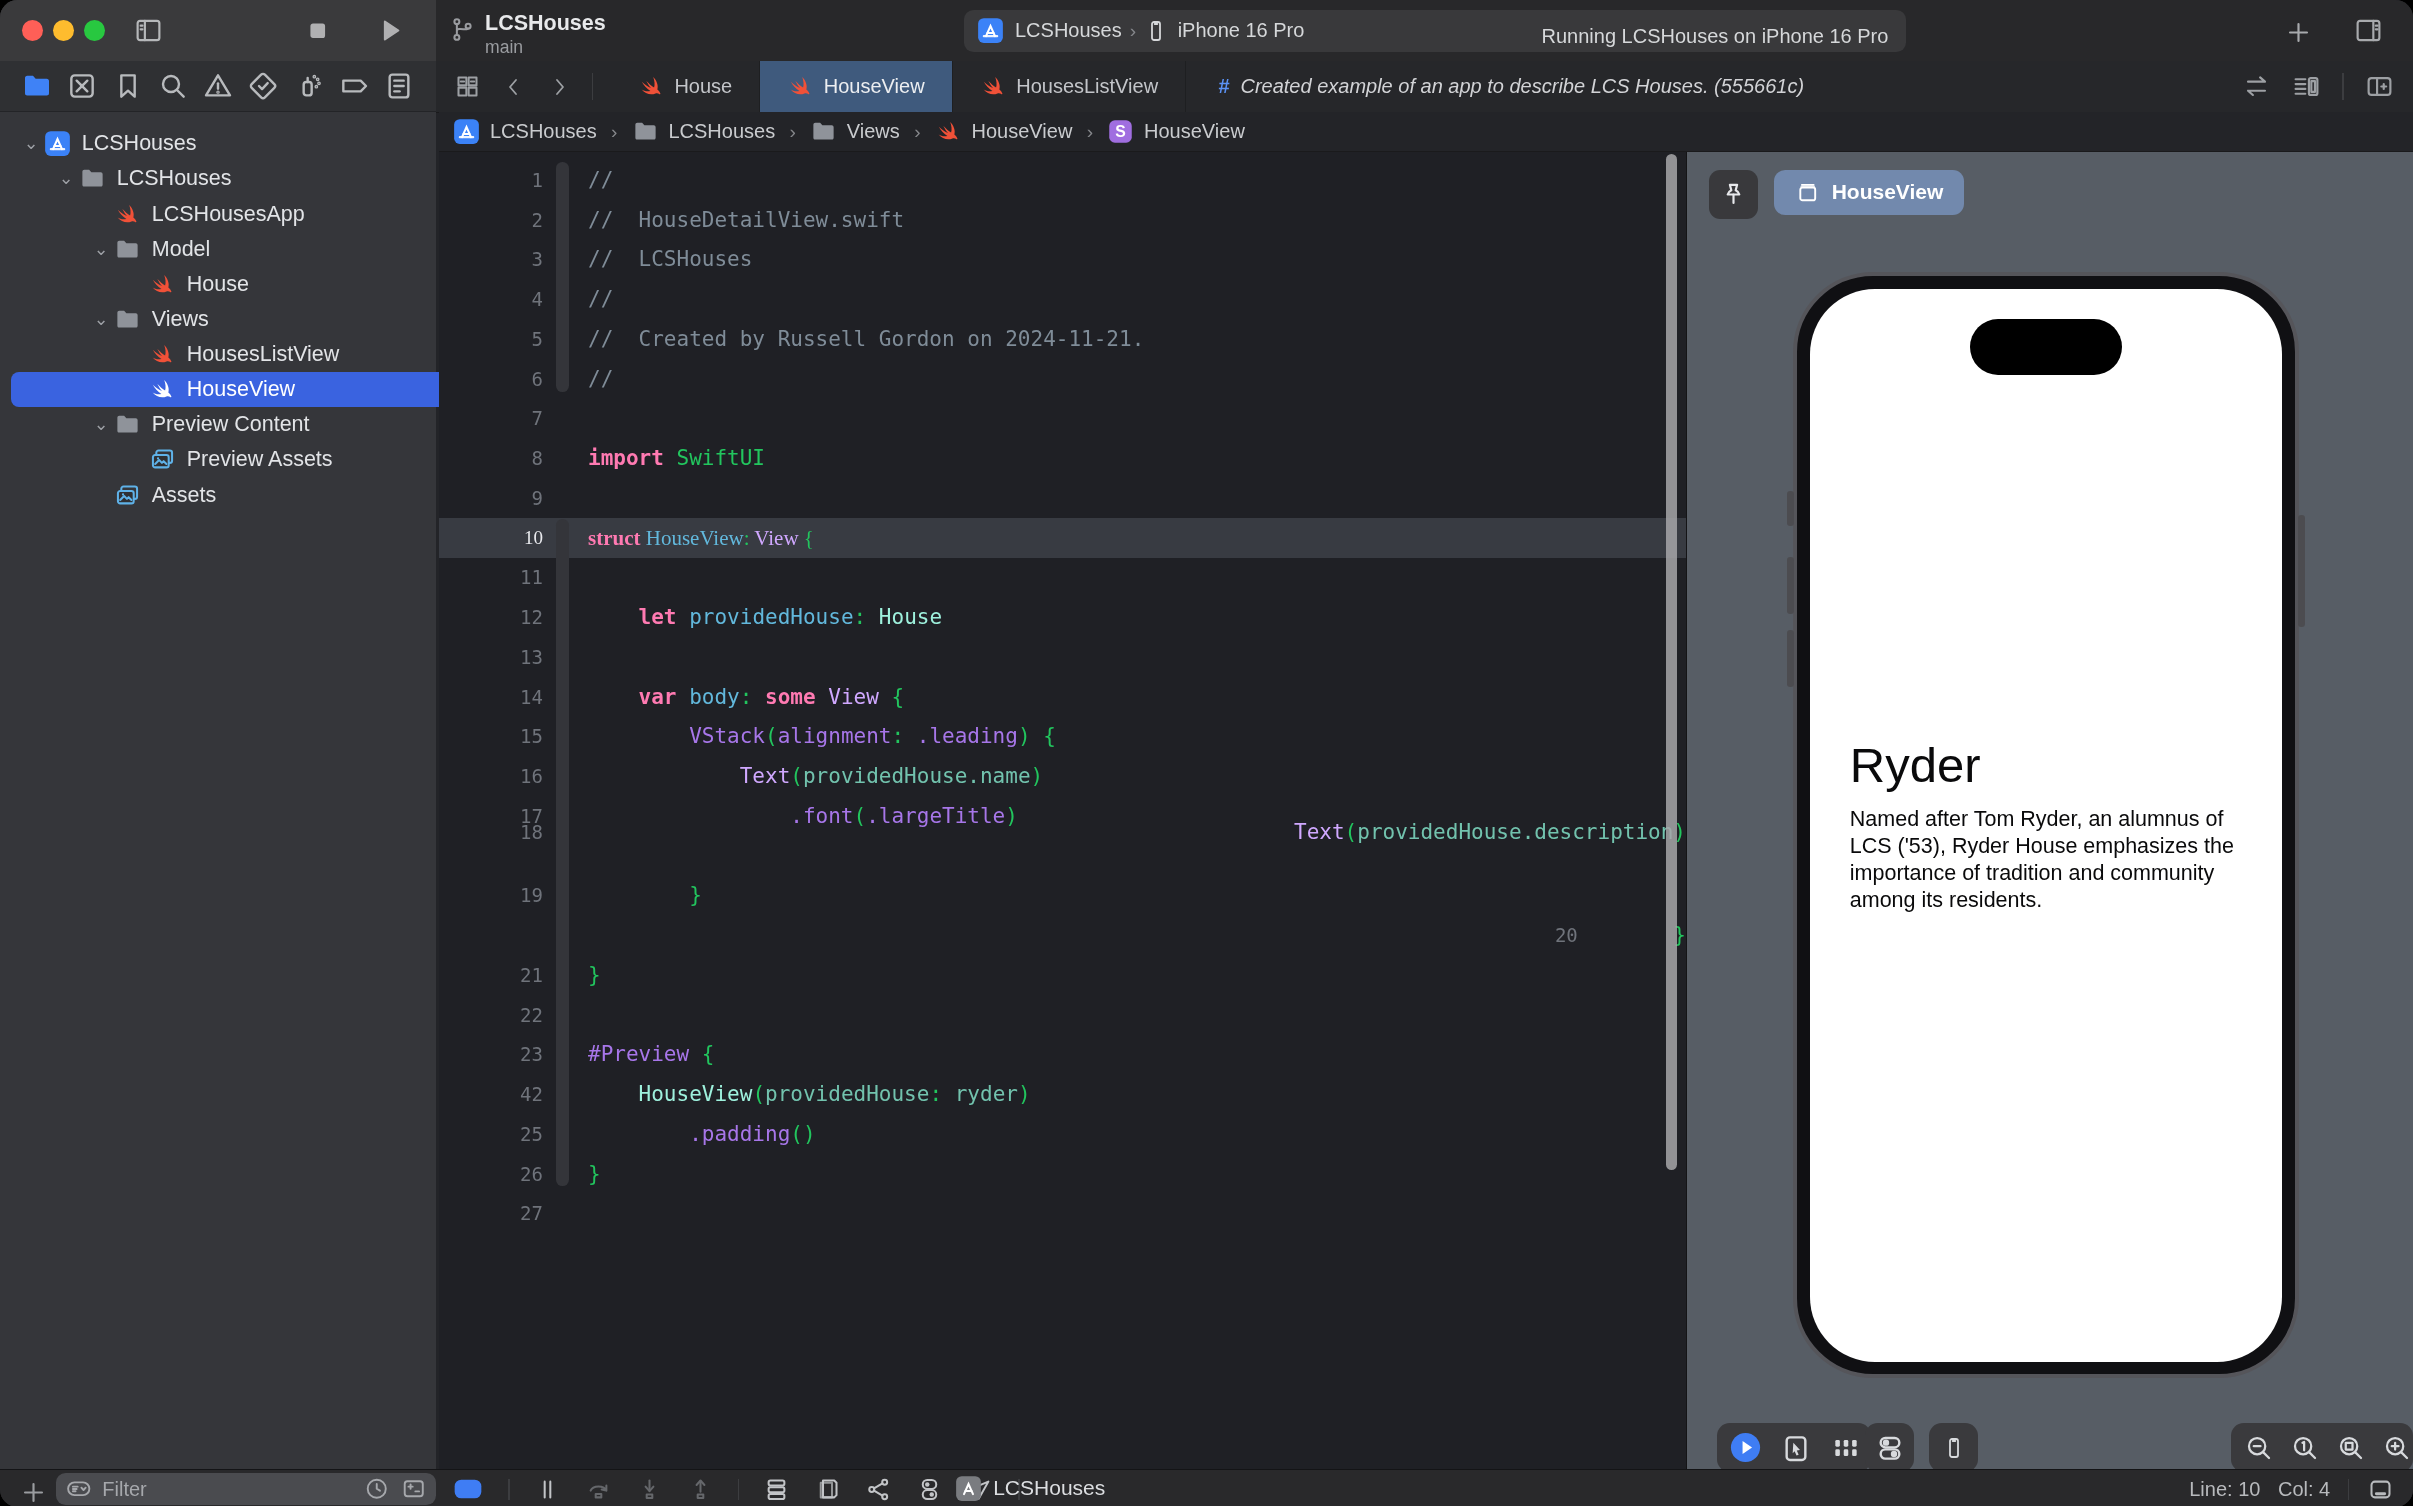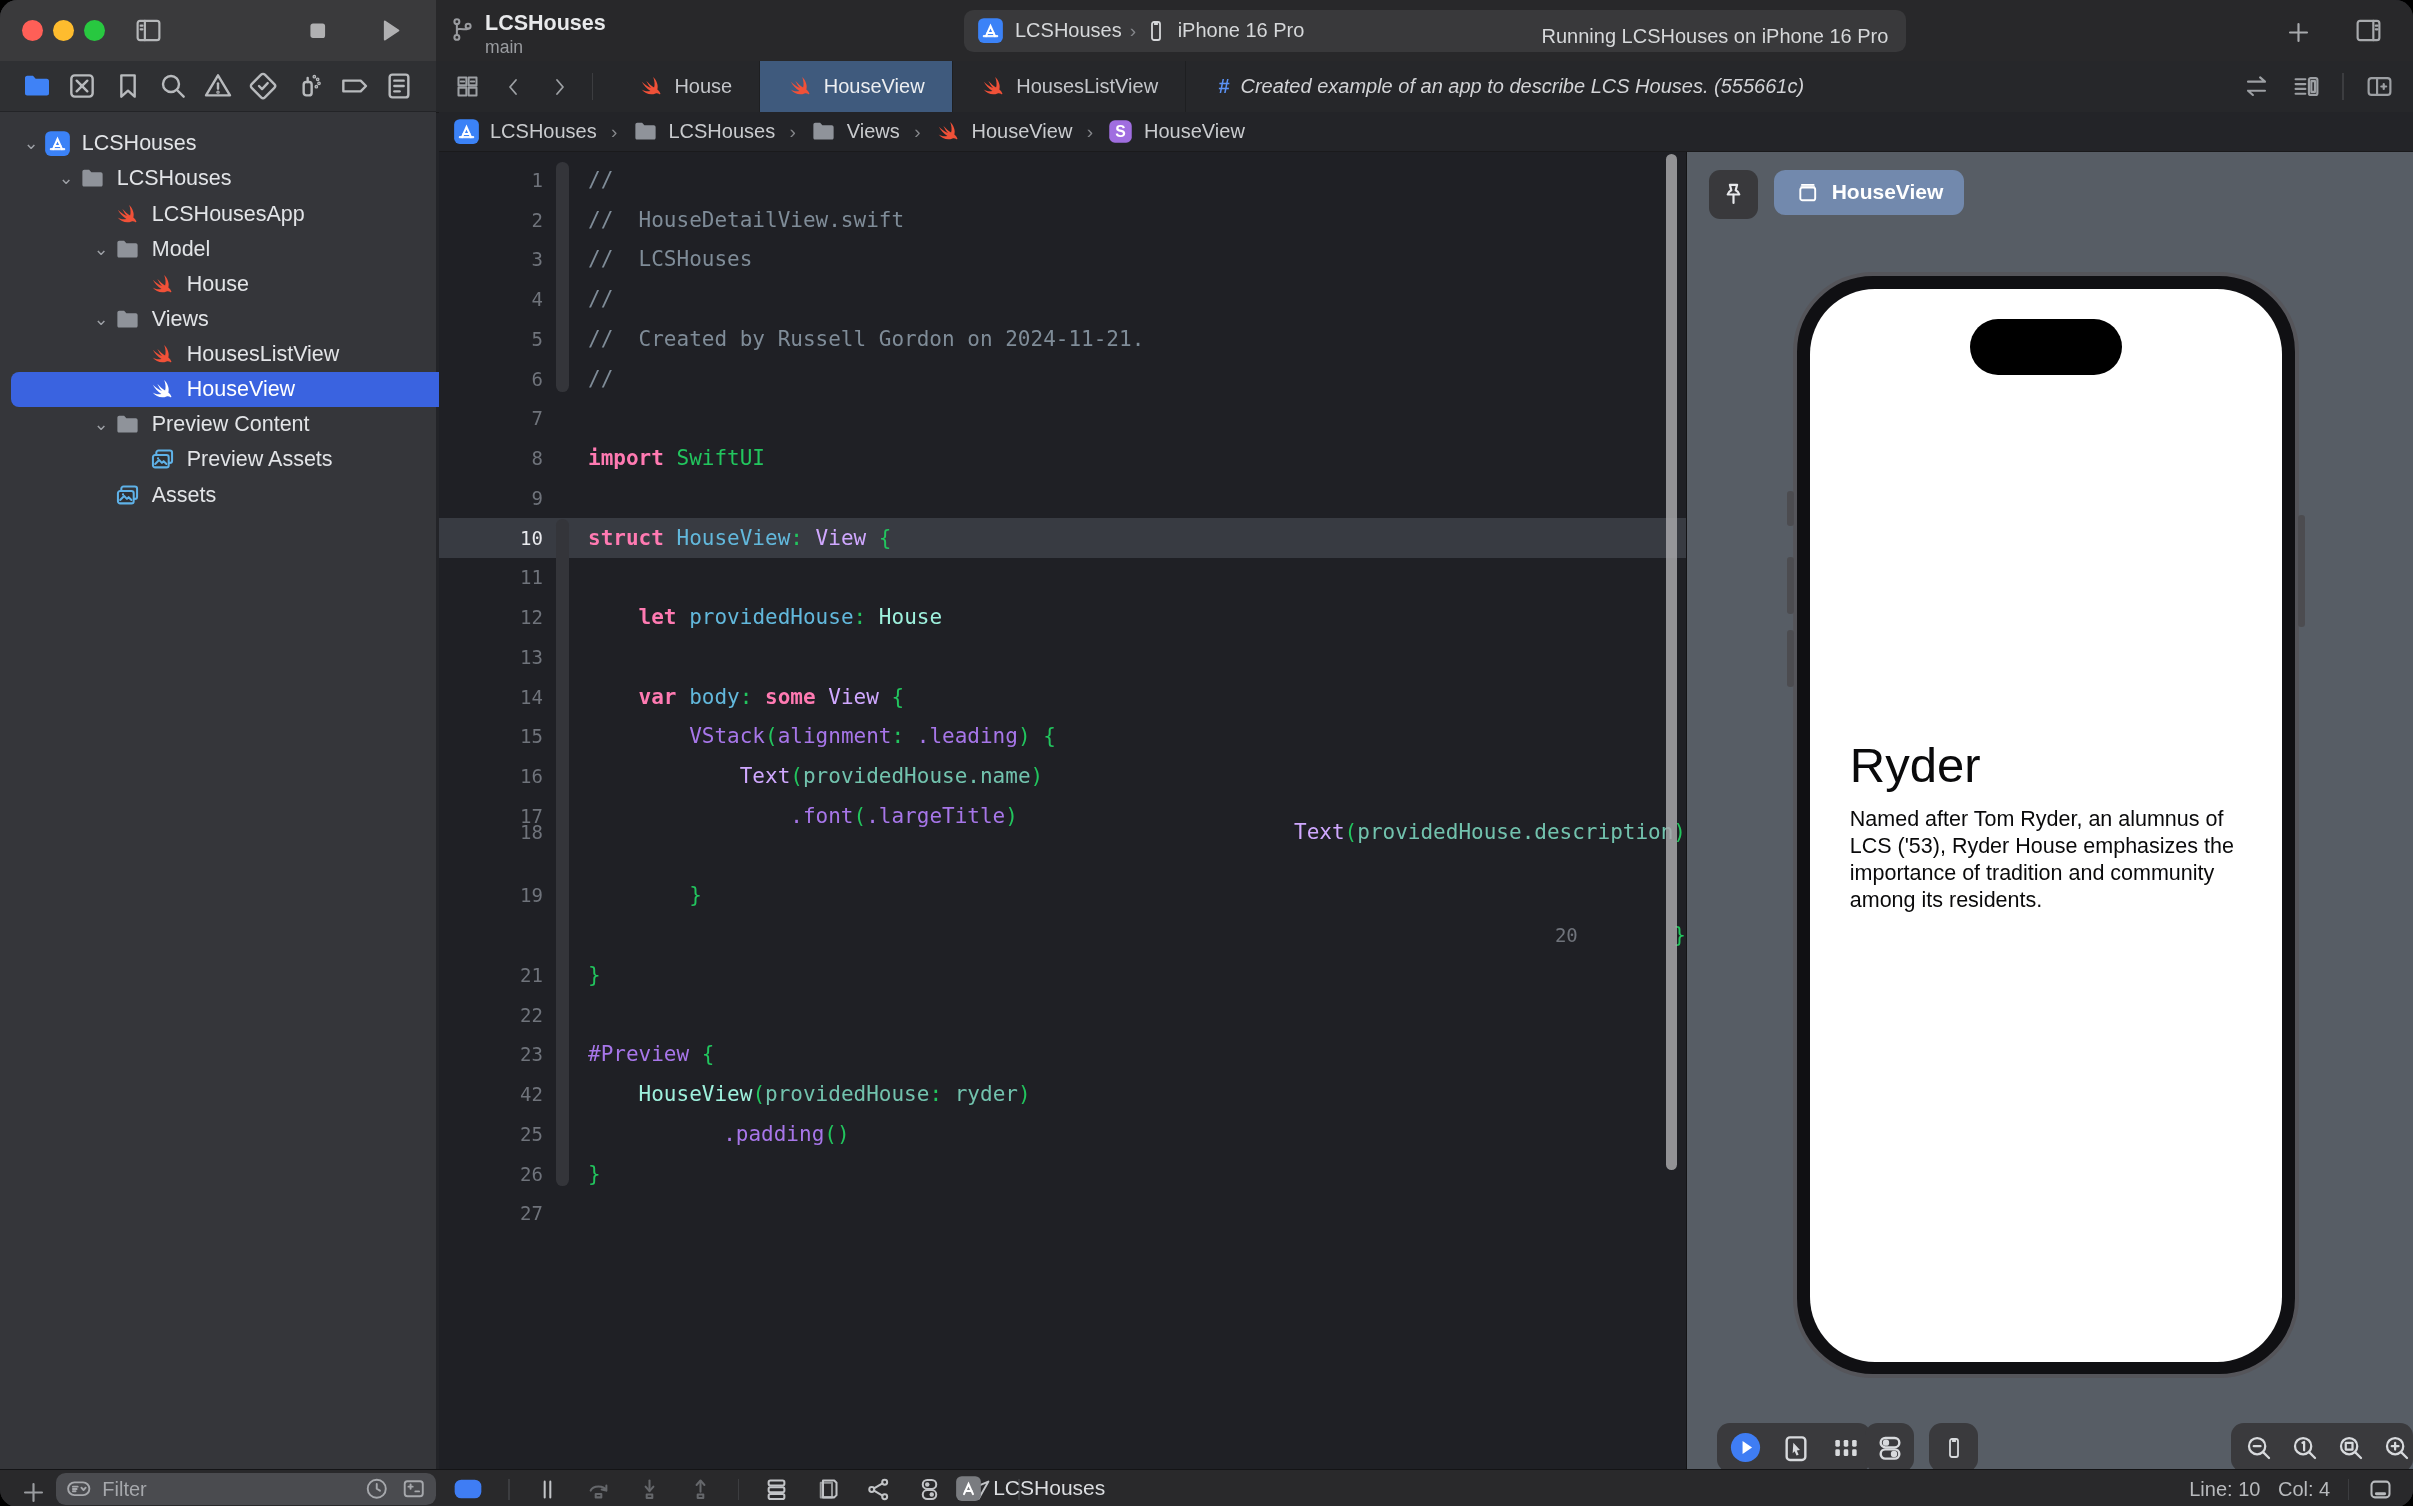--- a/index.html
+++ b/index.html
@@ -461,36 +461,36 @@
     <div id="code-lines">
         <div class="code-line" style="top: 8px;"><span class="lnum">1</span><span class="ltoks"><span class="tk-c">//</span></span></div>
         <div class="code-line" style="top: 48px;"><span class="lnum">2</span><span class="ltoks"><span class="tk-c">//  HouseDetailView.swift</span></span></div>
         <div class="code-line" style="top: 87px;"><span class="lnum">3</span><span class="ltoks"><span class="tk-c">//  LCSHouses</span></span></div>
         <div class="code-line" style="top: 127px;"><span class="lnum">4</span><span class="ltoks"><span class="tk-c">//</span></span></div>
         <div class="code-line" style="top: 167px;"><span class="lnum">5</span><span class="ltoks"><span class="tk-c">//  Created by Russell Gordon on 2024-11-21.</span></span></div>
         <div class="code-line" style="top: 207px;"><span class="lnum">6</span><span class="ltoks"><span class="tk-c">//</span></span></div>
         <div class="code-line" style="top: 246px;"><span class="lnum">7</span><span class="ltoks"></span></div>
         <div class="code-line" style="top: 286px;"><span class="lnum">8</span><span class="ltoks"><span class="tk-k">import</span><span class="tk-w"> SwiftUI</span></span></div>
         <div class="code-line" style="top: 326px;"><span class="lnum">9</span><span class="ltoks"></span></div>
-        <div class="code-line" style="top: 366px;"><span class="lnum" style="color: rgb(233, 234, 238);">10</span><span class="ltoks"><span class="tk-k">struct</span><span class="tk-w"> </span><span class="tk-d">HouseView</span><span class="tk-w">: </span><span class="tk-t">View</span><span class="tk-w"> {</span></span></div>
+        <div class="code-line" style="top: 366px; font-family: Liberation Serif, serif;"><span class="lnum" style="color: rgb(233, 234, 238);">10</span><span class="ltoks"><span class="tk-k">struct</span><span class="tk-w"> </span><span class="tk-d">HouseView</span><span class="tk-w">: </span><span class="tk-t">View</span><span class="tk-w"> {</span></span></div>
         <div class="code-line" style="top: 405px;"><span class="lnum">11</span><span class="ltoks"></span></div>
         <div class="code-line" style="top: 445px;"><span class="lnum">12</span><span class="ltoks"><span class="tk-w">    </span><span class="tk-k">let</span><span class="tk-w"> </span><span class="tk-d">providedHouse</span><span class="tk-w">: </span><span class="tk-m">House</span></span></div>
         <div class="code-line" style="top: 485px;"><span class="lnum">13</span><span class="ltoks"></span></div>
         <div class="code-line" style="top: 525px;"><span class="lnum">14</span><span class="ltoks"><span class="tk-w">    </span><span class="tk-k">var</span><span class="tk-w"> </span><span class="tk-d">body</span><span class="tk-w">: </span><span class="tk-k">some</span><span class="tk-w"> </span><span class="tk-t">View</span><span class="tk-w"> {</span></span></div>
         <div class="code-line" style="top: 564px;"><span class="lnum">15</span><span class="ltoks"><span class="tk-w">        </span><span class="tk-p">VStack</span><span class="tk-w">(</span><span class="tk-p">alignment</span><span class="tk-w">: </span><span class="tk-p">.leading</span><span class="tk-w">) {</span></span></div>
         <div class="code-line" style="top: 604px;"><span class="lnum">16</span><span class="ltoks"><span class="tk-w">            </span><span class="tk-t">Text</span><span class="tk-w">(</span><span class="tk-g">providedHouse.name</span><span class="tk-w">)</span></span></div>
         <div class="code-line" style="top: 644px;"><span class="lnum">17</span><span class="ltoks"><span class="tk-w">                </span><span class="tk-p">.font</span><span class="tk-w">(</span><span class="tk-p">.largeTitle</span><span class="tk-w">)</span></span></div>
         <div class="code-line" style="top: 660px; justify-content: space-between;"><span class="lnum">18</span><span class="ltoks"><span class="tk-w">            </span><span class="tk-t">Text</span><span class="tk-w">(</span><span class="tk-g">providedHouse.description</span><span class="tk-w">)</span></span></div>
         <div class="code-line" style="top: 723px;"><span class="lnum">19</span><span class="ltoks"><span class="tk-w">        }</span></span></div>
         <div class="code-line" style="top: 763px; justify-content: flex-end;"><span class="lnum">20</span><span class="ltoks"><span class="tk-w">    }</span></span></div>
         <div class="code-line" style="top: 803px;"><span class="lnum">21</span><span class="ltoks"><span class="tk-w">}</span></span></div>
         <div class="code-line" style="top: 843px;"><span class="lnum">22</span><span class="ltoks"></span></div>
         <div class="code-line" style="top: 882px;"><span class="lnum">23</span><span class="ltoks"><span class="tk-p">#Preview</span><span class="tk-w"> {</span></span></div>
         <div class="code-line" style="top: 922px;"><span class="lnum">42</span><span class="ltoks"><span class="tk-w">    </span><span class="tk-m">HouseView</span><span class="tk-w">(</span><span class="tk-g">providedHouse</span><span class="tk-w">: </span><span class="tk-g">ryder</span><span class="tk-w">)</span></span></div>
-        <div class="code-line" style="top: 962px; gap: 34px;"><span class="lnum">25</span><span class="ltoks"><span class="tk-w">        </span><span class="tk-p">.padding</span><span class="tk-w">()</span></span></div>
+        <div class="code-line" style="top: 962px;"><span class="lnum">25</span><span class="ltoks"><span class="tk-w">        </span><span class="tk-p">.padding</span><span class="tk-w">()</span></span></div>
         <div class="code-line" style="top: 1002px;"><span class="lnum">26</span><span class="ltoks"><span class="tk-w">}</span></span></div>
         <div class="code-line" style="top: 1041px;"><span class="lnum">27</span><span class="ltoks"></span></div>
       </div>
   </div>
   <div class="abs" id="ed-scrollbar"></div>
 
   <div class="abs" id="preview">
     <div class="abs" id="pin-btn">
         <span class="icon-btn">
           <svg width="29" height="29" viewBox="0 0 24 24" fill="none" stroke="currentColor" stroke-width="1.8" stroke-linecap="round" stroke-linejoin="round">

